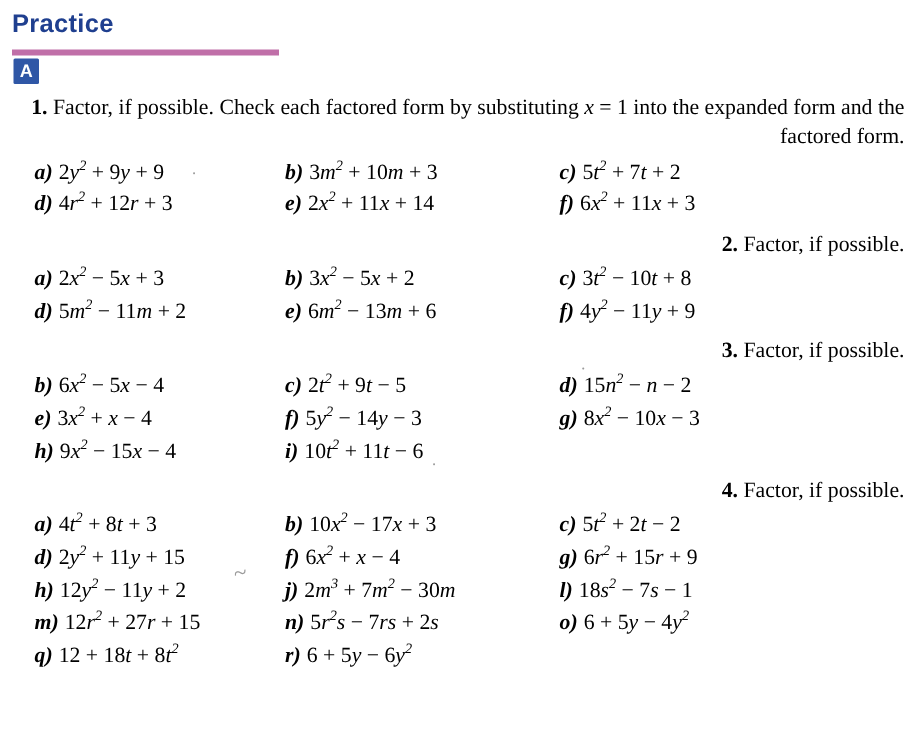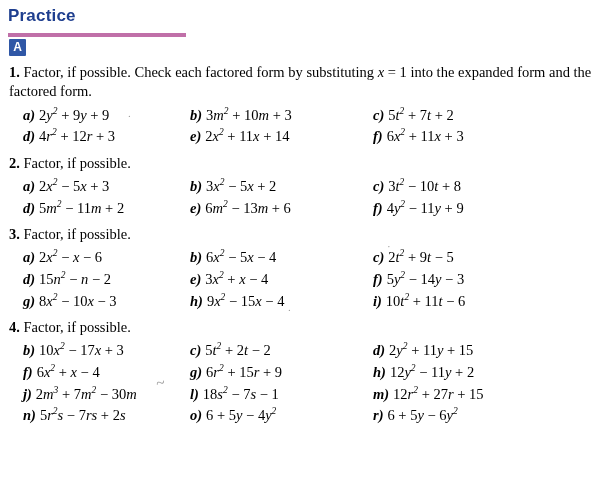--- a/index.html
+++ b/index.html
@@ -58,20 +58,21 @@
 
   
   .question {
     margin: 7px 0 0 0;
     padding: 0 6px 0 9px;
   }
   .q-intro {
     font-size: 14.5px;
     line-height: 1.33;
     text-indent: 0;
+    text-align: right;
   }
   .q-num {
     font-weight: bold;
   }
   .q-intro .var-i {
     font-style: italic;
   }
 
   
   .items {
@@ -157,49 +158,50 @@
       <div class="item"><span class="lbl">f)</span><span class="expr"><span class="num">4</span>y<sup>2</sup> <span class="op">−</span> <span class="num">1</span><span class="num">1</span>y <span class="op">+</span> <span class="num">9</span></span></div>
     </div>
   </div>
 
   <div class="question">
     <div class="q-intro">
       <span class="q-num">3.</span>
       <span>Factor, if possible.</span>
     </div>
     <div class="items">
-      <div class="item"><span class="lbl">a)</span><span class="expr"><span class="num">2</span>x<sup>2</sup> <span class="op">−</span> x <span class="op">−</span> <span class="num">6</span></span></div>
       <div class="item"><span class="lbl">b)</span><span class="expr"><span class="num">6</span>x<sup>2</sup> <span class="op">−</span> <span class="num">5</span>x <span class="op">−</span> <span class="num">4</span></span></div>
       <div class="item"><span class="lbl">c)</span><span class="expr"><span class="num">2</span>t<sup>2</sup> <span class="op">+</span> <span class="num">9</span>t <span class="op">−</span> <span class="num">5</span></span></div>
       <div class="item"><span class="lbl">d)</span><span class="expr"><span class="num">1</span><span class="num">5</span>n<sup>2</sup> <span class="op">−</span> n <span class="op">−</span> <span class="num">2</span></span></div>
       <div class="item"><span class="lbl">e)</span><span class="expr"><span class="num">3</span>x<sup>2</sup> <span class="op">+</span> x <span class="op">−</span> <span class="num">4</span></span></div>
       <div class="item"><span class="lbl">f)</span><span class="expr"><span class="num">5</span>y<sup>2</sup> <span class="op">−</span> <span class="num">1</span><span class="num">4</span>y <span class="op">−</span> <span class="num">3</span></span></div>
       <div class="item"><span class="lbl">g)</span><span class="expr"><span class="num">8</span>x<sup>2</sup> <span class="op">−</span> <span class="num">1</span><span class="num">0</span>x <span class="op">−</span> <span class="num">3</span></span></div>
       <div class="item"><span class="lbl">h)</span><span class="expr"><span class="num">9</span>x<sup>2</sup> <span class="op">−</span> <span class="num">1</span><span class="num">5</span>x <span class="op">−</span> <span class="num">4</span></span></div>
       <div class="item"><span class="lbl">i)</span><span class="expr"><span class="num">1</span><span class="num">0</span>t<sup>2</sup> <span class="op">+</span> <span class="num">1</span><span class="num">1</span>t <span class="op">−</span> <span class="num">6</span></span></div>
     </div>
   </div>
 
   <div class="question">
     <div class="q-intro">
       <span class="q-num">4.</span>
       <span>Factor, if possible.</span>
     </div>
     <div class="items">
+      <div class="item"><span class="lbl">a)</span><span class="expr"><span class="num">4</span>t<sup>2</sup> <span class="op">+</span> <span class="num">8</span>t <span class="op">+</span> <span class="num">3</span></span></div>
       <div class="item"><span class="lbl">b)</span><span class="expr"><span class="num">1</span><span class="num">0</span>x<sup>2</sup> <span class="op">−</span> <span class="num">1</span><span class="num">7</span>x <span class="op">+</span> <span class="num">3</span></span></div>
       <div class="item"><span class="lbl">c)</span><span class="expr"><span class="num">5</span>t<sup>2</sup> <span class="op">+</span> <span class="num">2</span>t <span class="op">−</span> <span class="num">2</span></span></div>
       <div class="item"><span class="lbl">d)</span><span class="expr"><span class="num">2</span>y<sup>2</sup> <span class="op">+</span> <span class="num">1</span><span class="num">1</span>y <span class="op">+</span> <span class="num">1</span><span class="num">5</span></span></div>
       <div class="item"><span class="lbl">f)</span><span class="expr"><span class="num">6</span>x<sup>2</sup> <span class="op">+</span> x <span class="op">−</span> <span class="num">4</span></span></div>
       <div class="item"><span class="lbl">g)</span><span class="expr"><span class="num">6</span>r<sup>2</sup> <span class="op">+</span> <span class="num">1</span><span class="num">5</span>r <span class="op">+</span> <span class="num">9</span></span></div>
       <div class="item"><span class="lbl">h)</span><span class="expr"><span class="num">1</span><span class="num">2</span>y<sup>2</sup> <span class="op">−</span> <span class="num">1</span><span class="num">1</span>y <span class="op">+</span> <span class="num">2</span></span></div>
       <div class="item"><span class="lbl">j)</span><span class="expr"><span class="num">2</span>m<sup>3</sup> <span class="op">+</span> <span class="num">7</span>m<sup>2</sup> <span class="op">−</span> <span class="num">3</span><span class="num">0</span>m</span></div>
       <div class="item"><span class="lbl">l)</span><span class="expr"><span class="num">1</span><span class="num">8</span>s<sup>2</sup> <span class="op">−</span> <span class="num">7</span>s <span class="op">−</span> <span class="num">1</span></span></div>
       <div class="item"><span class="lbl">m)</span><span class="expr"><span class="num">1</span><span class="num">2</span>r<sup>2</sup> <span class="op">+</span> <span class="num">2</span><span class="num">7</span>r <span class="op">+</span> <span class="num">1</span><span class="num">5</span></span></div>
       <div class="item"><span class="lbl">n)</span><span class="expr"><span class="num">5</span>r<sup>2</sup>s <span class="op">−</span> <span class="num">7</span>rs <span class="op">+</span> <span class="num">2</span>s</span></div>
       <div class="item"><span class="lbl">o)</span><span class="expr"><span class="num">6</span> <span class="op">+</span> <span class="num">5</span>y <span class="op">−</span> <span class="num">4</span>y<sup>2</sup></span></div>
+      <div class="item"><span class="lbl">q)</span><span class="expr"><span class="num">1</span><span class="num">2</span> <span class="op">+</span> <span class="num">1</span><span class="num">8</span>t <span class="op">+</span> <span class="num">8</span>t<sup>2</sup></span></div>
       <div class="item"><span class="lbl">r)</span><span class="expr"><span class="num">6</span> <span class="op">+</span> <span class="num">5</span>y <span class="op">−</span> <span class="num">6</span>y<sup>2</sup></span></div>
     </div>
   </div>
 
   <span class="mark m1">.</span>
   <span class="mark m2">·</span>
   <span class="mark m3">~</span>
   <span class="mark m4">.</span>
 
 </div>

